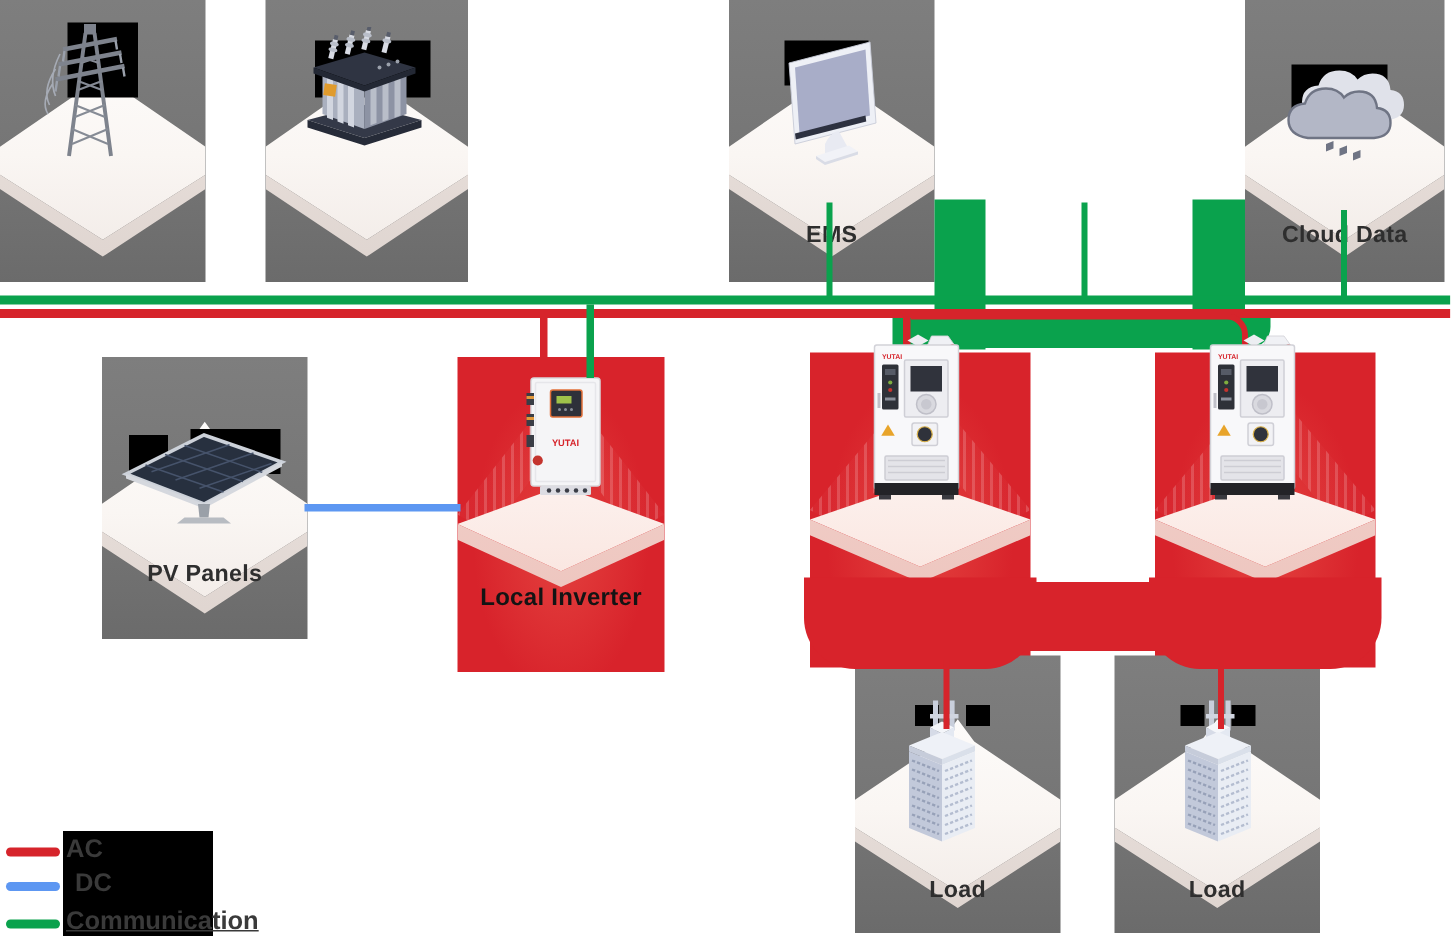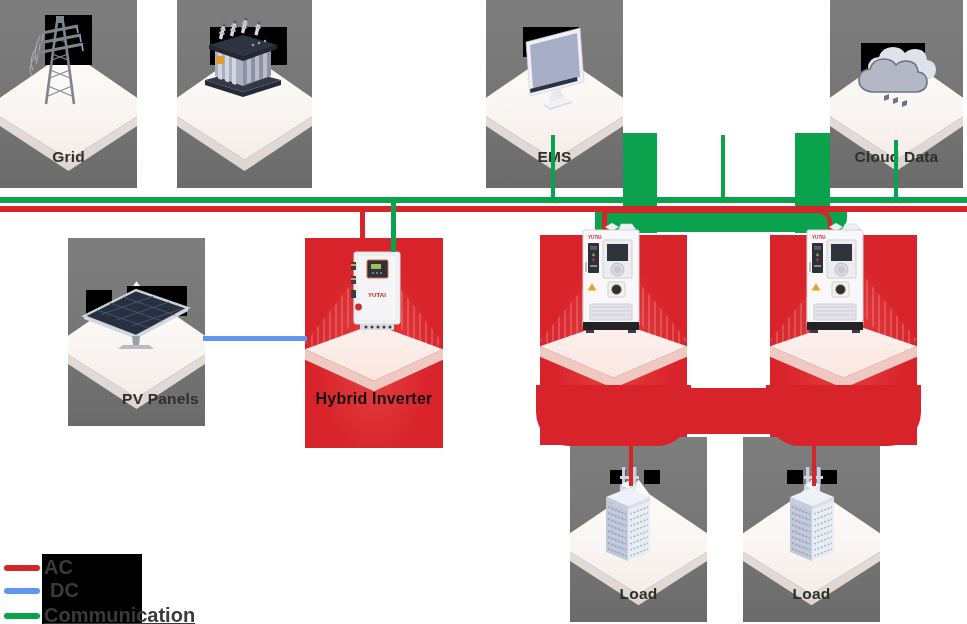--- a/index.html
+++ b/index.html
@@ -40,41 +40,40 @@
   .vthin{width:4px;z-index:16;}
   .band{left:595px;top:212px;width:252px;height:20px;z-index:20;border-radius:0 0 14px 0;}
   .branch2{position:absolute;left:607px;top:209px;width:221px;height:26px;z-index:23;
            border-top:4px solid #d6242b;border-right:4px solid #d6242b;border-top-right-radius:14px;}
   .drop{z-index:23;}
   
   .blob{position:absolute;background:#d8232b;z-index:12;}
   
   .legend-swatch{position:absolute;width:36px;height:6px;border-radius:3px;z-index:6;}
   .sw-ac{background:#d6242b;}.sw-dc{background:#5d97f2;}.sw-comm{background:#0aa24d;}
-  .legend-label{position:absolute;font-weight:700;font-size:20px;color:#3a3a3a;z-index:6;white-space:nowrap;}
+  .legend-label{position:absolute;font-weight:700;font-size:17px;color:#3a3a3a;z-index:6;white-space:nowrap;}
   .legend-black{position:absolute;left:42px;top:554px;width:100px;height:70px;background:#000;z-index:5;}
 </style>
 </head>
 <body>
 
 <div id="canvas">
 
   <div class="tile gray" style="left:0;top:0;width:137px;height:188px;">
     <div class="glow"></div>
     <div class="plat-side"></div>
     <div class="patch" style="left:45px;top:15px;width:47px;height:50px;"></div>
     <svg class="icon" style="left:22px;top:8px;" width="76" height="100" viewBox="0 0 76 100">
       <path d="M24 96 L35 14 M52 96 L41 14" stroke="#7e838d" stroke-width="2.6" fill="none"></path>
       <path d="M26 88 L50 78 M50 88 L26 78 M28 70 L48 62 M48 70 L28 62 M30 52 L46 46 M46 52 L30 46 M32 34 L44 30 M44 34 L32 30" stroke="#868b95" stroke-width="1.3" fill="none"></path>
       <rect x="34" y="8" width="8" height="7" fill="#7e838d"></rect>
       <path d="M20 25 L56 18 M17 35 L59 27 M15 45 L61 36" stroke="#7e838d" stroke-width="3" fill="none"></path>
       <path d="M21 26 l-1 7 M55 19 l1 6 M18 36 l-1 7 M58 28 l1 6 M16 46 l-1 7 M60 37 l1 6" stroke="#9aa0ab" stroke-width="1.6" fill="none"></path>
       <path d="M18 28 q-8 16 -3 28 M15 38 q-9 14 -4 24 M13 48 q-8 12 -3 20" stroke="#a6abb5" stroke-width="1.1" fill="none"></path>
     </svg>
-    <div class="tlabel" style="top:148px;">Grid</div>
   </div>
 
   <div class="tile gray" style="left:177px;top:0;width:135px;height:188px;">
     <div class="glow"></div>
     <div class="plat-side"></div>
     <div class="patch" style="left:33px;top:27px;width:77px;height:38px;"></div>
     <svg class="icon" style="left:18px;top:18px;" width="96" height="86" viewBox="0 0 96 86">
       <g transform="translate(27,8) rotate(14)">
           <rect x="0" y="0" width="3.4" height="13" fill="#d8dbe4"></rect>
           <ellipse cx="1.7" cy="3" rx="3" ry="1.4" fill="#b9bec9"></ellipse>
@@ -153,21 +152,21 @@
     <div class="patch" style="left:59px;top:48px;width:60px;height:30px;"></div>
     <div class="patch" style="left:18px;top:52px;width:26px;height:24px;"></div>
     <svg class="icon" style="left:10px;top:40px;" width="116" height="76" viewBox="0 0 116 76">
       <polygon points="6,38 58,12 110,30 58,58" fill="#27303f" stroke="#ccd1d9" stroke-width="2.4"></polygon>
       <path d="M19 32 L71 50 M32 25 L84 43 M45 19 L97 37" stroke="#46536b" stroke-width="1"></path>
       <path d="M23 29.5 L75 11.5 M39 35 L91 17 M55 40.5 L103 24" stroke="#46536b" stroke-width="1" transform="translate(0,7)"></path>
       <polygon points="6,38 6,41 58,61 110,33 110,30 58,58" fill="#d5d8de"></polygon>
       <polygon points="54,58 62,58 61,67 55,67" fill="#9aa0a8"></polygon>
       <polygon points="45,67 71,67 76,71 40,71" fill="#b8bcc2"></polygon>
     </svg>
-    <div class="tlabel" style="top:152px;margin-left:24px;">PV Panels</div>
+    <div class="tlabel" style="top:136px;">PV Panels</div>
   </div>
 
   <div class="tile red" style="left:305px;top:238px;width:138px;height:210px;">
     <div class="rays"></div>
     <div class="plat-red"></div>
     <div class="plat-red-side"></div>
     <svg class="icon" style="left:45px;top:12px;" width="54" height="84" viewBox="0 0 54 84">
       <rect x="4" y="2" width="46" height="72" rx="2" fill="#f5f5f7" stroke="#d8d8dc"></rect>
       <rect x="7" y="5" width="40" height="66" rx="1" fill="none" stroke="#e6e6ea"></rect>
       <rect x="17" y="10" width="21" height="18" rx="1.5" fill="#2e313a" stroke="#e2703a" stroke-width="1"></rect>
@@ -182,21 +181,21 @@
       <rect x="1" y="14" width="5" height="2" fill="#e2973a"></rect>
         <rect x="1" y="28" width="5" height="2" fill="#e2973a"></rect>
       <circle cx="8.5" cy="57" r="3.4" fill="#c4342e"></circle>
       <rect x="10" y="74" width="34" height="6" rx="1" fill="#dcdce2"></rect>
       <circle cx="16" cy="77" r="1.5" fill="#3a3d46"></circle>
         <circle cx="22" cy="77" r="1.5" fill="#3a3d46"></circle>
         <circle cx="28" cy="77" r="1.5" fill="#3a3d46"></circle>
         <circle cx="34" cy="77" r="1.5" fill="#3a3d46"></circle>
         <circle cx="40" cy="77" r="1.5" fill="#3a3d46"></circle>
     </svg>
-    <div class="tlabel" style="top:152px;font-size:16px;">Hybrid Inverter</div>
+    <div class="tlabel" style="top:152px;font-size:16px;">Local Inverter</div>
   </div>
 
   <div class="tile red" style="left:540px;top:235px;width:147px;height:210px;">
     <div class="rays"></div>
     <div class="plat-red"></div>
     <div class="plat-red-side"></div>
   </div>
 
   <div class="tile red" style="left:770px;top:235px;width:147px;height:210px;">
     <div class="rays"></div>

